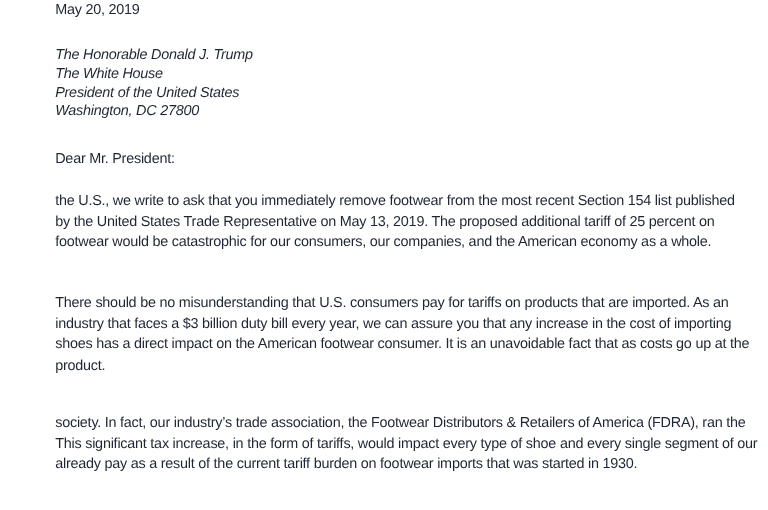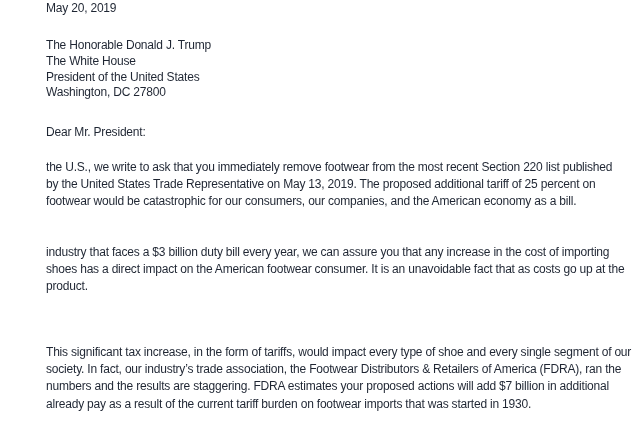--- a/index.html
+++ b/index.html
@@ -23,20 +23,21 @@
     left: 10px;
     right: 0;
     margin-left: 36px;
   }
   .line {
     white-space: nowrap;
     line-height: 17.2px;
   }
   .addr .line {
     line-height: 15.8px;
+    font-style: italic;
   }
   .date-block   { top: 0px; }
   .addr         { top: 38px; }
   .salutation-block { top: 124px; }
   .para-1       { top: 159px; }
   .para-2       { top: 244px; }
   .para-3       { top: 344px; }
 </style>
 </head>
 <body>
@@ -50,29 +51,29 @@
   <div class="line">The White House</div>
   <div class="line">President of the United States</div>
   <div class="line">Washington, DC 27800</div>
 </div>
 
 <div class="block salutation-block">
   <div class="line">Dear Mr. President:</div>
 </div>
 
 <div class="block para-1">
-  <div class="line">the U.S., we write to ask that you immediately remove footwear from the most recent Section 220 list published</div>
+  <div class="line">the U.S., we write to ask that you immediately remove footwear from the most recent Section 154 list published</div>
   <div class="line">by the United States Trade Representative on May 13, 2019. The proposed additional tariff of 25 percent on</div>
-  <div class="line">footwear would be catastrophic for our consumers, our companies, and the American economy as a bill.</div>
+  <div class="line">footwear would be catastrophic for our consumers, our companies, and the American economy as a whole.</div>
 </div>
 
 <div class="block para-2">
+  <div class="line">There should be no misunderstanding that U.S. consumers pay for tariffs on products that are imported. As an</div>
   <div class="line">industry that faces a $3 billion duty bill every year, we can assure you that any increase in the cost of importing</div>
   <div class="line">shoes has a direct impact on the American footwear consumer. It is an unavoidable fact that as costs go up at the</div>
   <div class="line">product.</div>
 </div>
 
 <div class="block para-3">
+  <div class="line">society. In fact, our industry’s trade association, the Footwear Distributors &amp; Retailers of America (FDRA), ran the</div>
   <div class="line">This significant tax increase, in the form of tariffs, would impact every type of shoe and every single segment of our</div>
-  <div class="line">society. In fact, our industry’s trade association, the Footwear Distributors &amp; Retailers of America (FDRA), ran the</div>
-  <div class="line">numbers and the results are staggering. FDRA estimates your proposed actions will add $7 billion in additional</div>
   <div class="line">already pay as a result of the current tariff burden on footwear imports that was started in 1930.</div>
 </div>
 
 </body></html>

